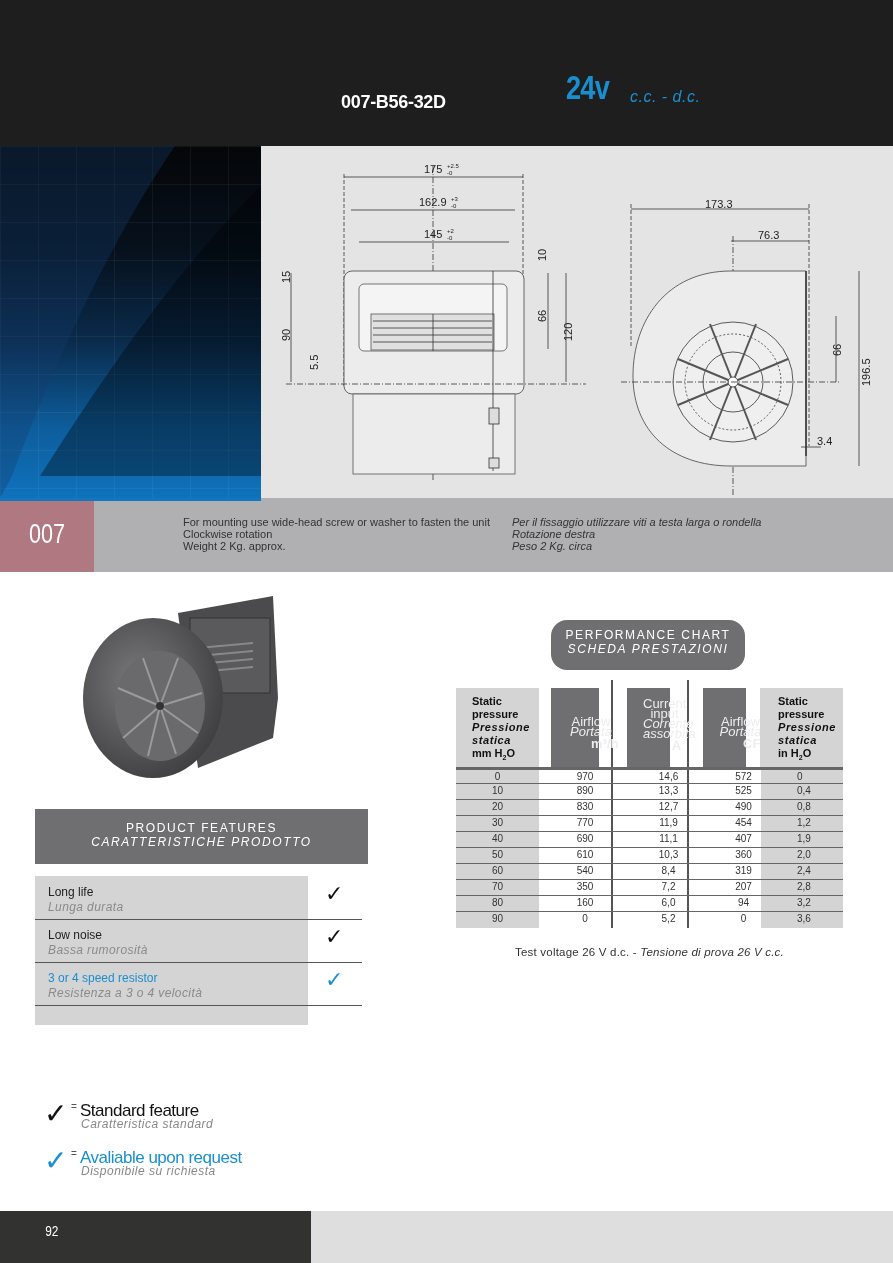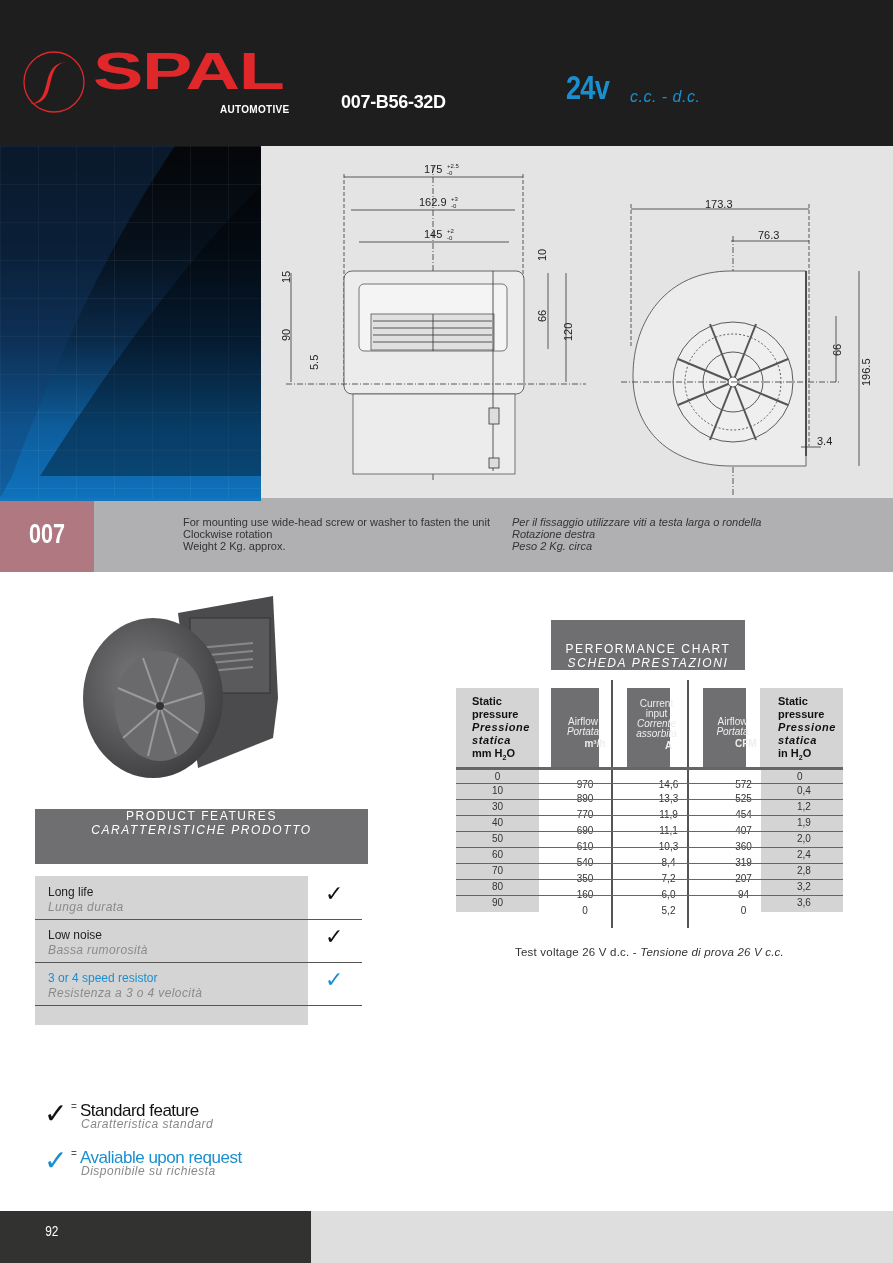--- a/index.html
+++ b/index.html
@@ -25,94 +25,86 @@
     background-size: 38px 38px; }
   .hero-swoosh { position: absolute; left: 0; top: 0; width: 261px; height: 352px; }
   .hero-right { position: absolute; left: 261px; top: 146px; width: 632px; height: 352px; background: #e4e4e4; }
   .drawing { position: absolute; left: 0; top: 0; width: 632px; height: 352px; }
   .dim-text { font-family: "Liberation Sans", sans-serif; font-size: 11px; fill: #222; }
   .dim-sup { font-family: "Liberation Sans", sans-serif; font-size: 6px; fill: #222; }
 
   
   .band { position: absolute; left: 0; top: 498px; width: 893px; height: 74px; background: #b0afb1; }
   .band-topline { position: absolute; left: 0; top: 498px; width: 261px; height: 3px; background: #1377c0; }
-  .band-code { position: absolute; left: 0; top: 501px; width: 94px; height: 71px; background: #b07880; font-weight: bold; }
+  .band-code { position: absolute; left: 0; top: 501px; width: 94px; height: 71px; background: #b07880; }
   .band-code span { position: absolute; left: 0; top: 18px; width: 94px; text-align: center; color: #fff; font-size: 27px; transform: scaleX(0.8); }
   .band-col { position: absolute; top: 516px; font-size: 11px; line-height: 12px; color: #333; }
   .band-col.en { left: 183px; }
   .band-col.it { left: 512px; font-style: italic; }
 
   
   .product { position: absolute; left: 78px; top: 588px; width: 230px; height: 205px; }
 
   
   .sect-box { position: absolute; background: #6f6f71; color: #fff; text-align: center; letter-spacing: 1.6px; }
   .sect-box .l1 { font-size: 12px; }
   .sect-box .l2 { font-size: 12px; font-style: italic; }
 
-  .features-box { left: 35px; top: 809px; width: 333px; height: 55px; }
+  .features-box { left: 35px; top: 809px; width: 333px; height: 55px; padding-top: 12px; }
   .features-list { position: absolute; left: 35px; top: 876px; width: 273px; height: 149px; background: #d4d4d4; }
   .feature { position: absolute; left: 35px; width: 327px; height: 43px; border-bottom: 1.5px solid #555; }
   .feature .en { position: absolute; left: 13px; top: 8px; font-size: 12px; color: #222; }
   .feature .it { position: absolute; left: 13px; top: 23px; font-size: 12px; color: #8a8a8a; font-style: italic; letter-spacing: 0.4px; }
   .feature .check { position: absolute; left: 290px; top: 4px; font-size: 22px; color: #111; }
   .feature.blue .en { color: #1a8fd0; }
   .feature.blue .check { color: #1a8fd0; }
 
   .legend-item { position: absolute; left: 44px; width: 240px; height: 40px; }
   .legend-item .check { position: absolute; left: 0; top: 0; font-size: 28px; color: #111; line-height: 1; }
   .legend-item .eq { position: absolute; left: 27px; top: 1px; font-size: 10px; color: #555; }
   .legend-item .en { position: absolute; left: 36px; top: 1px; font-size: 17px; color: #111; letter-spacing: -0.5px; }
   .legend-item .it { position: absolute; left: 37px; top: 17px; font-size: 12px; color: #888; font-style: italic; letter-spacing: 0.5px; }
   .legend-item.blue .check, .legend-item.blue .en { color: #1a8fd0; }
 
   
-  .perf-box { left: 551px; top: 620px; width: 194px; height: 50px; padding-top: 22px; }
+  .perf-box { left: 551px; top: 620px; width: 194px; height: 50px; padding-top: 8px; border-radius: 16px; }
   .perf-vline { position: absolute; width: 1.5px; background: #555; }
   .col-head { position: absolute; top: 688px; height: 79px; }
   .col-head.light { background: #d4d4d4; color: #111; }
   .col-head.dark { background: #6f6f71; color: #eee; text-align: center; }
   .col-head.light .txt { position: absolute; left: 16px; top: 7px; font-size: 11px; line-height: 13px; }
   .col-head .b { font-weight: bold; }
   .col-head .i { font-style: italic; font-weight: bold; letter-spacing: 0.6px; }
-  .col-head.dark .txt { position: absolute; left: 8px; width: 100%; font-size: 10px; line-height: 10px; }
+  .col-head.dark .txt { position: absolute; left: 16px; width: 100%; font-size: 13px; line-height: 10px; }
   .col-head.dark .i { font-weight: normal; font-style: italic; letter-spacing: 0; }
   .col-head.dark .u { font-weight: bold; margin-left: 24px; }
   .col-head sub { font-size: 7px; }
 
   .perf-table { position: absolute; left: 456px; top: 767px; width: 387px; }
   .perf-row { position: relative; height: 16px; border-top: 1.5px solid #666; }
   .perf-row:first-child { border-top: 3px solid #666; }
   .perf-row:last-child { height: 17px; }
-  .perf-row .c { position: absolute; top: 9px; font-size: 10px; color: #333; text-align: center; }
+  .perf-row .c { position: absolute; top: 1px; font-size: 10px; color: #333; text-align: center; }
   .perf-row .c0 { left: 0; width: 83px; background: #d4d4d4; height: 100%; top: 0; padding-top: 1px; }
   .perf-row .c1 { left: 83px; width: 92px; }
   .perf-row .c2 { left: 175px; width: 75px; }
   .perf-row .c3 { left: 250px; width: 75px; }
   .perf-row .c4 { left: 305px; width: 82px; background: #d4d4d4; height: 100%; top: 0; padding-top: 1px; text-align: left; padding-left: 36px; }
   .test-voltage { position: absolute; left: 456px; top: 946px; width: 387px; text-align: center; font-size: 11.5px; color: #333; letter-spacing: 0.2px; }
   .test-voltage i { font-style: italic; }
 
   
   .footer-left { position: absolute; left: 0; top: 1211px; width: 311px; height: 52px; background: #323230; }
   .footer-left span { position: absolute; left: 44px; top: 12px; font-size: 14px; color: #fff; transform: scaleX(0.85); }
   .footer-right { position: absolute; left: 311px; top: 1211px; width: 582px; height: 52px; background: #dedede; }
 </style>
 </head>
 <body>
 
 <div class="header">
-  <div class="logo">
-    <svg class="logo-circle" viewBox="0 0 64 64">
-      <circle cx="32" cy="32" r="30" fill="none" stroke="#e0282a" stroke-width="1.3"></circle>
-      <path d="M46 12 C 30 12, 30 30, 26 42 C 23 50, 18 54, 8 54 C 20 52, 22 44, 25 32 C 28 18, 34 12, 46 12 Z" fill="#e0282a"></path>
-    </svg>
-    <span class="logo-word">SPAL</span>
-    <span class="logo-sub">AUTOMOTIVE</span>
-  </div>
   <span class="model">007-B56-32D</span>
   <span class="voltage">24v</span>
   <span class="current-type">c.c. - d.c.</span>
 </div>
 
 <div class="hero-left">
   <div class="hero-grid"></div>
   <svg class="hero-swoosh" viewBox="0 0 261 352">
     <path d="M175 0 C 120 80, 60 200, 12 330 L 0 352 L 0 0 Z" fill="rgba(20,60,110,0.35)"></path>
     <path d="M261 40 C 180 120, 110 220, 40 330 L 261 330 Z" fill="rgba(0,0,0,0.35)"></path>
@@ -337,20 +329,27 @@
       <span class="c c4">0</span>
     </div>
   <div class="perf-row">
       <span class="c c0">10</span>
       <span class="c c1">890</span>
       <span class="c c2">13,3</span>
       <span class="c c3">525</span>
       <span class="c c4">0,4</span>
     </div>
   <div class="perf-row">
+      <span class="c c0">20</span>
+      <span class="c c1">830</span>
+      <span class="c c2">12,7</span>
+      <span class="c c3">490</span>
+      <span class="c c4">0,8</span>
+    </div>
+  <div class="perf-row">
       <span class="c c0">30</span>
       <span class="c c1">770</span>
       <span class="c c2">11,9</span>
       <span class="c c3">454</span>
       <span class="c c4">1,2</span>
     </div>
   <div class="perf-row">
       <span class="c c0">40</span>
       <span class="c c1">690</span>
       <span class="c c2">11,1</span>

